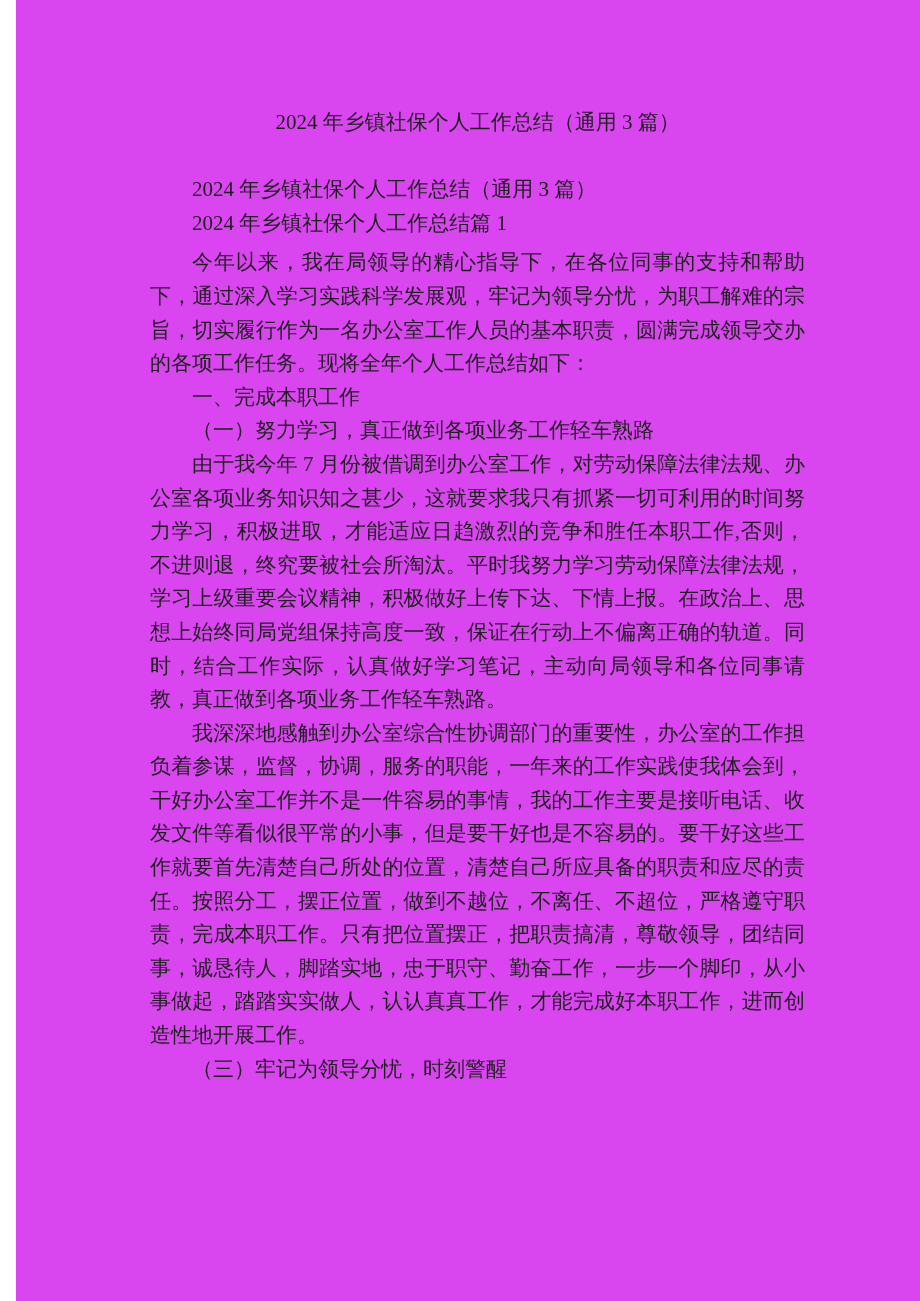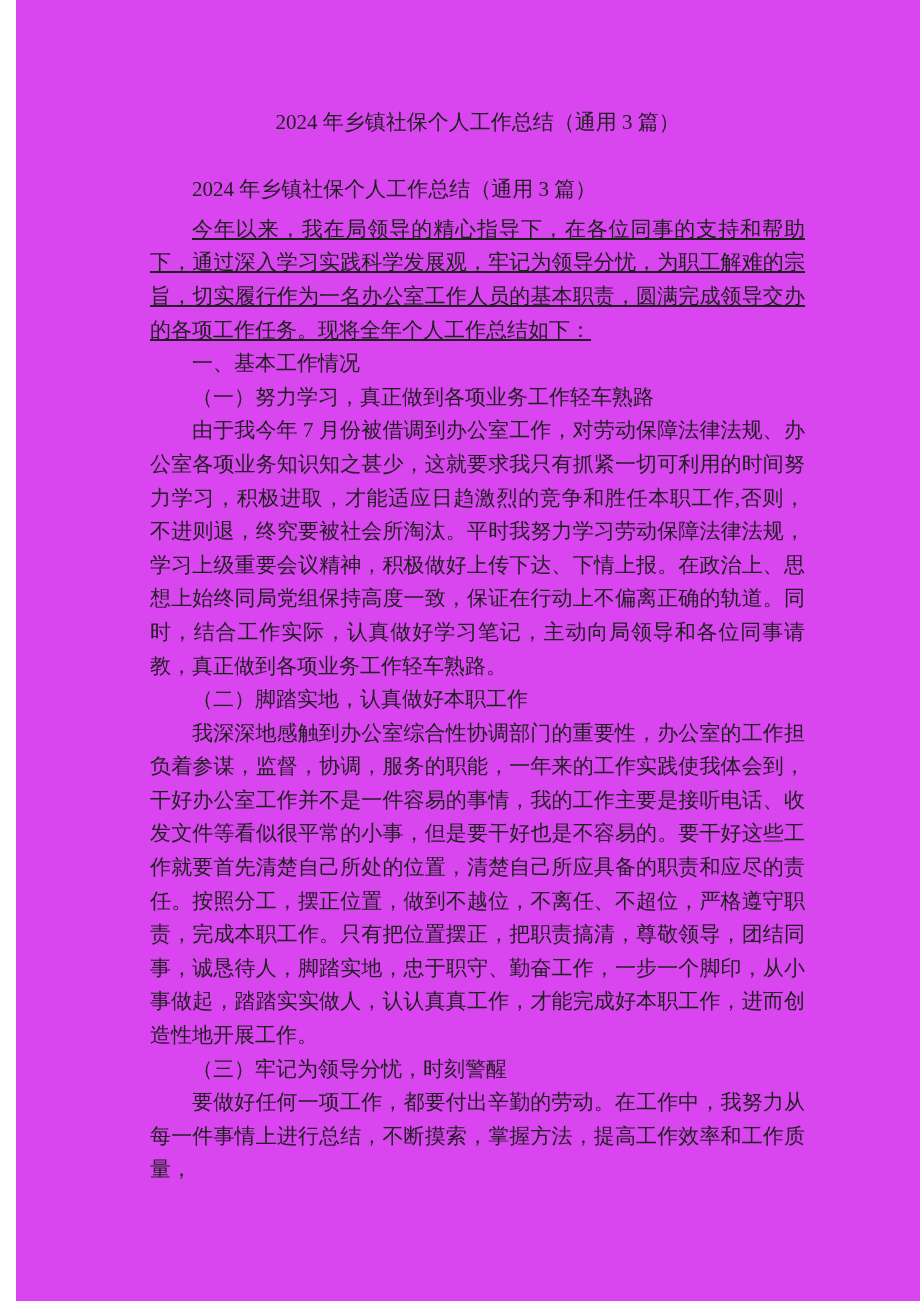--- a/index.html
+++ b/index.html
@@ -31,42 +31,40 @@
     height: 33.6px;
   }
   p.para {
     margin: 0;
     text-indent: 2em;
     text-align: justify;
     word-break: break-all;
   }
   p.para.first-body {
     margin-top: 6px;
-    text-decoration: underline;
   }
 </style>
 </head>
 <body>
 
 <div class="page">
   <div class="doc-title">2024 年乡镇社保个人工作总结（通用 3 篇）</div>
 
   <div class="blank-line"></div>
 
   <p class="para">2024 年乡镇社保个人工作总结（通用 3 篇）</p>
 
+  <p class="para">2024 年乡镇社保个人工作总结篇 1</p>
 
   <p class="para first-body">今年以来，我在局领导的精心指导下，在各位同事的支持和帮助下，通过深入学习实践科学发展观，牢记为领导分忧，为职工解难的宗旨，切实履行作为一名办公室工作人员的基本职责，圆满完成领导交办的各项工作任务。现将全年个人工作总结如下：</p>
 
-  <p class="para">一、基本工作情况</p>
+  <p class="para">一、完成本职工作</p>
 
   <p class="para">（一）努力学习，真正做到各项业务工作轻车熟路</p>
 
   <p class="para">由于我今年 7 月份被借调到办公室工作，对劳动保障法律法规、办公室各项业务知识知之甚少，这就要求我只有抓紧一切可利用的时间努力学习，积极进取，才能适应日趋激烈的竞争和胜任本职工作,否则，不进则退，终究要被社会所淘汰。平时我努力学习劳动保障法律法规，学习上级重要会议精神，积极做好上传下达、下情上报。在政治上、思想上始终同局党组保持高度一致，保证在行动上不偏离正确的轨道。同时，结合工作实际，认真做好学习笔记，主动向局领导和各位同事请教，真正做到各项业务工作轻车熟路。</p>
 
-  <p class="para">（二）脚踏实地，认真做好本职工作</p>
 
   <p class="para">我深深地感触到办公室综合性协调部门的重要性，办公室的工作担负着参谋，监督，协调，服务的职能，一年来的工作实践使我体会到，干好办公室工作并不是一件容易的事情，我的工作主要是接听电话、收发文件等看似很平常的小事，但是要干好也是不容易的。要干好这些工作就要首先清楚自己所处的位置，清楚自己所应具备的职责和应尽的责任。按照分工，摆正位置，做到不越位，不离任、不超位，严格遵守职责，完成本职工作。只有把位置摆正，把职责搞清，尊敬领导，团结同事，诚恳待人，脚踏实地，忠于职守、勤奋工作，一步一个脚印，从小事做起，踏踏实实做人，认认真真工作，才能完成好本职工作，进而创造性地开展工作。</p>
 
   <p class="para">（三）牢记为领导分忧，时刻警醒</p>
 
-  <p class="para">要做好任何一项工作，都要付出辛勤的劳动。在工作中，我努力从每一件事情上进行总结，不断摸索，掌握方法，提高工作效率和工作质量，</p>
 </div>
 
 </body></html>

